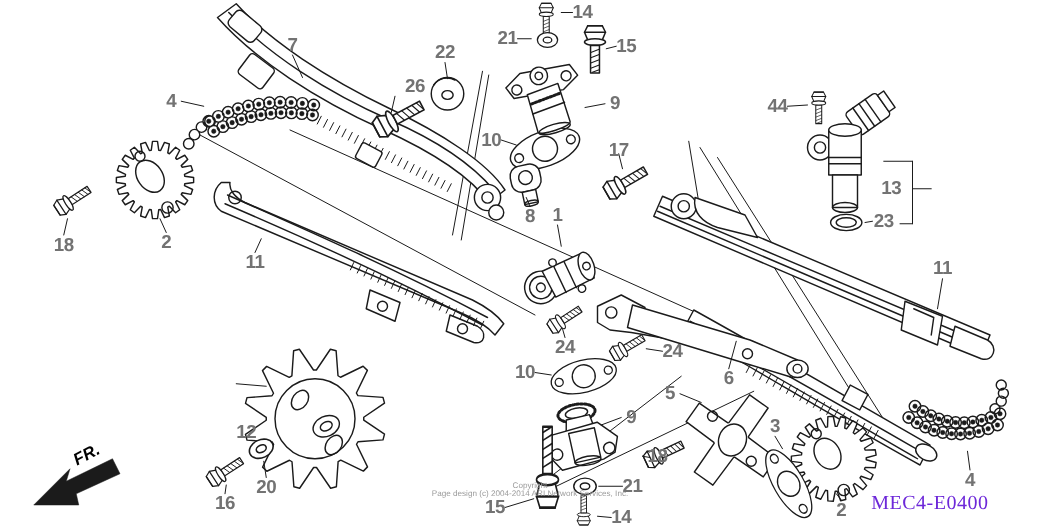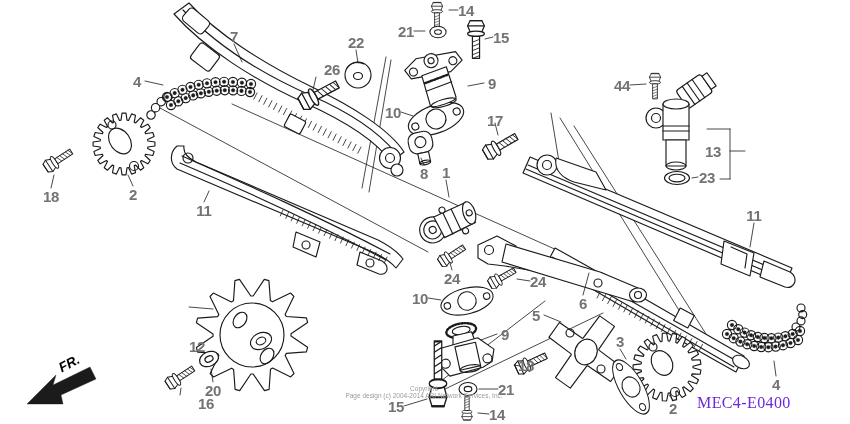--- a/index.html
+++ b/index.html
@@ -251,21 +251,21 @@
       <div class="callout" style="left: 538px; top: 281px;">24</div>
       <div class="callout" style="left: 420px; top: 298px;">10</div>
       <div class="callout" style="left: 583px; top: 303px;">6</div>
       <div class="callout" style="left: 536px; top: 315px;">5</div>
       <div class="callout" style="left: 505px; top: 334px;">9</div>
       <div class="callout" style="left: 620px; top: 341px;">3</div>
       <div class="callout" style="left: 197px; top: 307px; margin-top: 39px;">12</div>
       <div class="callout" style="left: 506px; top: 365px; margin-left: 20px;">18</div>
       <div class="callout" style="left: 506px; top: 389px;">21</div>
       <div class="callout" style="left: 213px; top: 390px;">20</div>
-      <div class="callout" style="left: 180px; top: 403px; margin-left: 26px;">16</div>
+      <div class="callout" style="left: 180px; top: 403px;">16</div>
       <div class="callout" style="left: 396px; top: 406px;">15</div>
       <div class="callout" style="left: 497px; top: 414px;">14</div>
       <div class="callout" style="left: 673px; top: 408px;">2</div>
       <div class="callout" style="left: 776px; top: 384px;">4</div>
     </div>
 
 <div class="code">MEC4-E0400</div>
 <div class="fr-label">FR.</div>
 <div class="wm">
   <div>Copyright</div>

